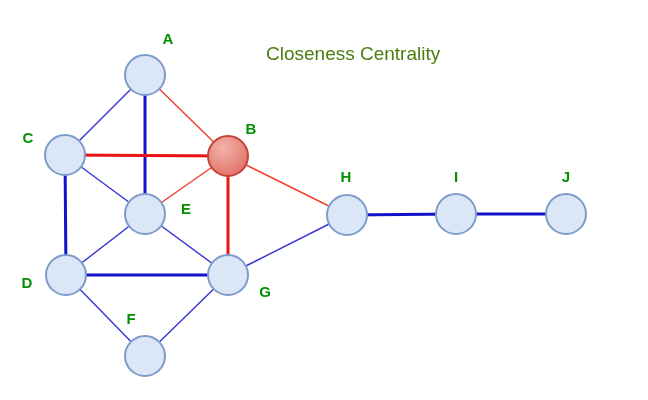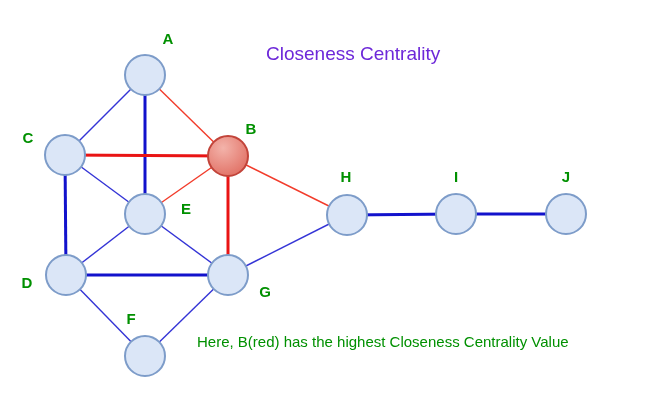--- a/index.html
+++ b/index.html
@@ -69,15 +69,14 @@
       <text x="251" y="134" fill="#009000" text-anchor="middle" font-size="15" font-weight="bold" font-family="&quot;Liberation Sans&quot;, sans-serif">B</text>
       <text x="28" y="143" fill="#009000" text-anchor="middle" font-size="15" font-weight="bold" font-family="&quot;Liberation Sans&quot;, sans-serif">C</text>
       <text x="27" y="288" fill="#009000" text-anchor="middle" font-size="15" font-weight="bold" font-family="&quot;Liberation Sans&quot;, sans-serif">D</text>
       <text x="186" y="214" fill="#009000" text-anchor="middle" font-size="15" font-weight="bold" font-family="&quot;Liberation Sans&quot;, sans-serif">E</text>
       <text x="131" y="324" fill="#009000" text-anchor="middle" font-size="15" font-weight="bold" font-family="&quot;Liberation Sans&quot;, sans-serif">F</text>
       <text x="265" y="297" fill="#009000" text-anchor="middle" font-size="15" font-weight="bold" font-family="&quot;Liberation Sans&quot;, sans-serif">G</text>
       <text x="346" y="182" fill="#009000" text-anchor="middle" font-size="15" font-weight="bold" font-family="&quot;Liberation Sans&quot;, sans-serif">H</text>
       <text x="456" y="182" fill="#009000" text-anchor="middle" font-size="15" font-weight="bold" font-family="&quot;Liberation Sans&quot;, sans-serif">I</text>
       <text x="566" y="182" fill="#009000" text-anchor="middle" font-size="15" font-weight="bold" font-family="&quot;Liberation Sans&quot;, sans-serif">J</text>
     </svg>
-  <div class="title" style="color: #6d28d9;">Closeness Centrality</div>
-  <div class="caption" style="color: rgb(0, 144, 0);">Here, B(red) has the highest Closeness Centrality Value</div>
+  <div class="title" style="color: #4d7c0f;">Closeness Centrality</div>
 </div>
 
 </body></html>

